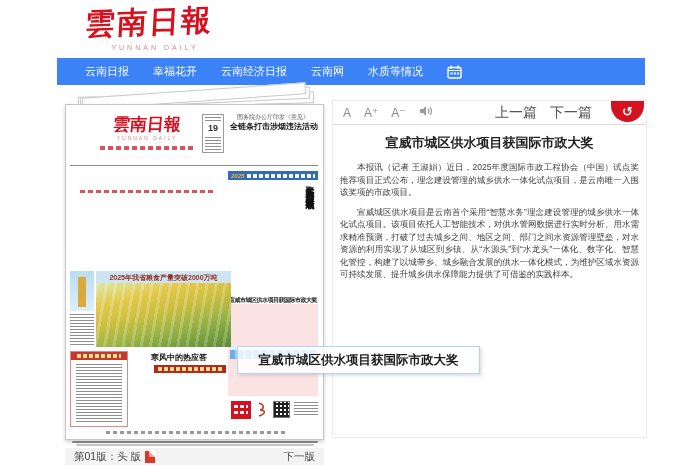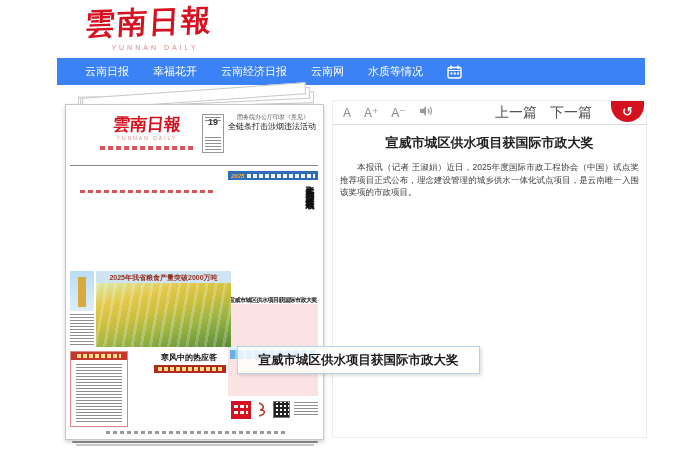--- a/index.html
+++ b/index.html
@@ -29,25 +29,25 @@
   .dashw{background-image:repeating-linear-gradient(90deg,rgba(255,255,255,.95) 0 4px,transparent 4px 6px);}
   .dashy{background-image:repeating-linear-gradient(90deg,#ffe08a 0 4px,transparent 4px 6px);}
   .dashg{background-image:repeating-linear-gradient(90deg,#9a9a9a 0 4px,transparent 4px 7px);}
   .cols{display:flex;gap:3px;}
   .cols i{flex:1;display:block;}
   .np-logo{left:30px;top:8px;width:102px;height:22px;font-family:"DejaVu Serif",serif;font-weight:bold;
            color:#d5101f;font-size:17px;text-align:center;transform:skewX(-5deg);}
   .np-logoen{left:30px;top:30px;width:102px;font-size:5px;color:#d98b8b;text-align:center;letter-spacing:2px;}
   .np-slogan{left:34px;top:41px;width:94px;height:4px;}
   .np-date{left:136px;top:9px;width:22px;height:39px;border:1px solid #9a9a9a;font-size:9px;
-           font-weight:bold;color:#333;text-align:center;padding-top:2px;}
+           font-weight:bold;color:#333;text-align:center;padding-top:8px;}
   .np-date .d1{left:2px;top:2px;width:16px;height:4px;}
   .np-date .d2{left:2px;top:22px;width:16px;height:14px;}
   .np-kick{left:163px;top:8px;width:88px;font-size:6px;color:#555;text-align:center;}
-  .np-hl-tr{left:162px;top:16px;width:90px;font-size:8px;font-weight:normal;color:#111;text-align:left;}
+  .np-hl-tr{left:162px;top:16px;width:90px;font-size:8px;font-weight:bold;color:#111;text-align:right;}
   .np-cols-tr{left:162px;top:30px;width:90px;height:28px;}
   .np-rule{left:4px;top:60px;width:248px;height:1px;background:#8a8a8a;}
   .np-hl-main{left:4px;top:66px;width:154px;font-size:12px;font-weight:bold;color:#111;
               text-align:center;letter-spacing:2px;}
   .np-sub{left:14px;top:85px;width:134px;height:3px;}
   .np-cols-main{left:4px;top:92px;width:154px;height:70px;}
   .np-banner{left:162px;top:66px;width:90px;height:9px;background:#2f6eb5;display:flex;align-items:center;
              padding:0 3px;gap:3px;}
   .np-banner b{font-size:6px;color:#ffb03a;font-style:italic;position:static;}
   .np-banner u{position:static;display:block;flex:1;height:4px;}
@@ -78,21 +78,21 @@
     background:linear-gradient(165deg,#dce9a9 0%,#e3c84a 25%,#cbbf3f 45%,#9fb544 65%,#7ba23f 82%,#5c8a3a 100%);}
   .np-photo .field:after{content:"";position:absolute;inset:0;
     background:repeating-linear-gradient(100deg,rgba(255,255,255,.22) 0 3px,transparent 3px 9px);}
   .np-pagoda{left:4px;top:166px;width:24px;height:40px;background:linear-gradient(#b9ddf2,#dceef8);}
   .np-pagoda b{left:8px;top:6px;width:8px;height:30px;background:#d8a93c;}
   .np-pagoda-txt{left:4px;top:209px;width:24px;height:33px;}
   .np-notice{left:4px;top:246px;width:58px;height:76px;border:1px solid #d88;}
   .np-notice .nh{left:0;top:0;width:56px;height:8px;background:#c3392b;}
   .np-notice .nh u{position:absolute;left:6px;top:2px;width:44px;height:4px;display:block;}
   .np-notice .nb{left:5px;top:12px;width:46px;height:58px;}
-  .np-midhead{left:76px;top:247px;width:94px;font-size:8px;font-weight:bold;color:#111;text-align:center;}
+  .np-midhead{left:66px;top:247px;width:94px;font-size:8px;font-weight:bold;color:#111;text-align:center;}
   .np-midban{left:88px;top:260px;width:72px;height:8px;background:#b5281e;}
   .np-midban u{position:absolute;left:4px;top:2px;width:64px;height:4px;display:block;}
   .np-midcols{left:66px;top:272px;width:94px;height:48px;}
   
   .pager{position:absolute;left:65px;top:448px;width:259px;height:17px;background:#f3f3f3;
          display:flex;align-items:center;padding:0 9px;box-sizing:border-box;font-size:10.5px;color:#444;}
   .pdf{width:10px;height:12px;margin-left:4px;position:relative;background:#d63a2a;display:inline-block;cursor:pointer;}
   .pdf:after{content:"";position:absolute;right:0;top:0;border:3px solid #fff;
              border-left-color:#f0a296;border-bottom-color:#f0a296;}
   .pager .next{margin-left:auto;cursor:pointer;}
@@ -244,20 +244,25 @@
     <div class="np-midcols cols">
       <i class="mt"></i>
         <i class="mt"></i>
         <i class="mt"></i>
     </div>
   </div>
 
   <div class="pshadow" style="left:72px;top:441px;width:246px;height:2px;background:#8f8f8f;"></div>
   <div class="pshadow" style="left:76px;top:444px;width:238px;height:2px;background:#c9c9c9;"></div>
 
+  <div class="pager">
+    <span>第01版：头 版</span>
+    <span class="pdf"></span>
+    <span class="next">下一版</span>
+  </div>
 
   <div class="panel">
     <div class="tb">
       <span class="fbtn">A</span>
       <span class="fbtn">A⁺</span>
       <span class="fbtn">A⁻</span>
       <span class="fbtn">
         <svg width="14" height="12" viewBox="0 0 14 12">
           <polygon points="1,4 4,4 7,1 7,11 4,8 1,8" fill="#9a9a9a"></polygon>
           <path d="M9 3.5 Q11 6 9 8.5" fill="none" stroke="#9a9a9a" stroke-width="1.2"></path>
@@ -267,20 +272,21 @@
       <span class="sp"></span>
       <span class="nlink">上一篇</span>
       <span class="nlink" style="margin-right:44px;">下一篇</span>
       <span class="backbtn">
         <span>↺</span>
       </span>
     </div>
     <h1>宣威市城区供水项目获国际市政大奖</h1>
     <div class="body">
       <p>本报讯（记者 王淑娟）近日，2025年度国际市政工程协会（中国）试点奖推荐项目正式公布，理念建设管理的城乡供水一体化试点项目，是云南唯一入围该奖项的市政项目。</p>
+      <p>宣威城区供水项目是云南首个采用“智慧水务”理念建设管理的城乡供水一体化试点项目。该项目依托人工智能技术，对供水管网数据进行实时分析、用水需求精准预测，打破了过去城乡之间、地区之间、部门之间水资源管理壁垒，对水资源的利用实现了从城区到乡镇、从“水源头”到“水龙头”一体化、数字化、智慧化管控，构建了以城带乡、城乡融合发展的供水一体化模式，为维护区域水资源可持续发展、提升城乡供水保障能力提供了可借鉴的实践样本。</p>
     </div>
   </div>
 
   <div class="tooltip">
     <span>宣威市城区供水项目获国际市政大奖</span>
   </div>
 
 </div>
 
 </body></html>

